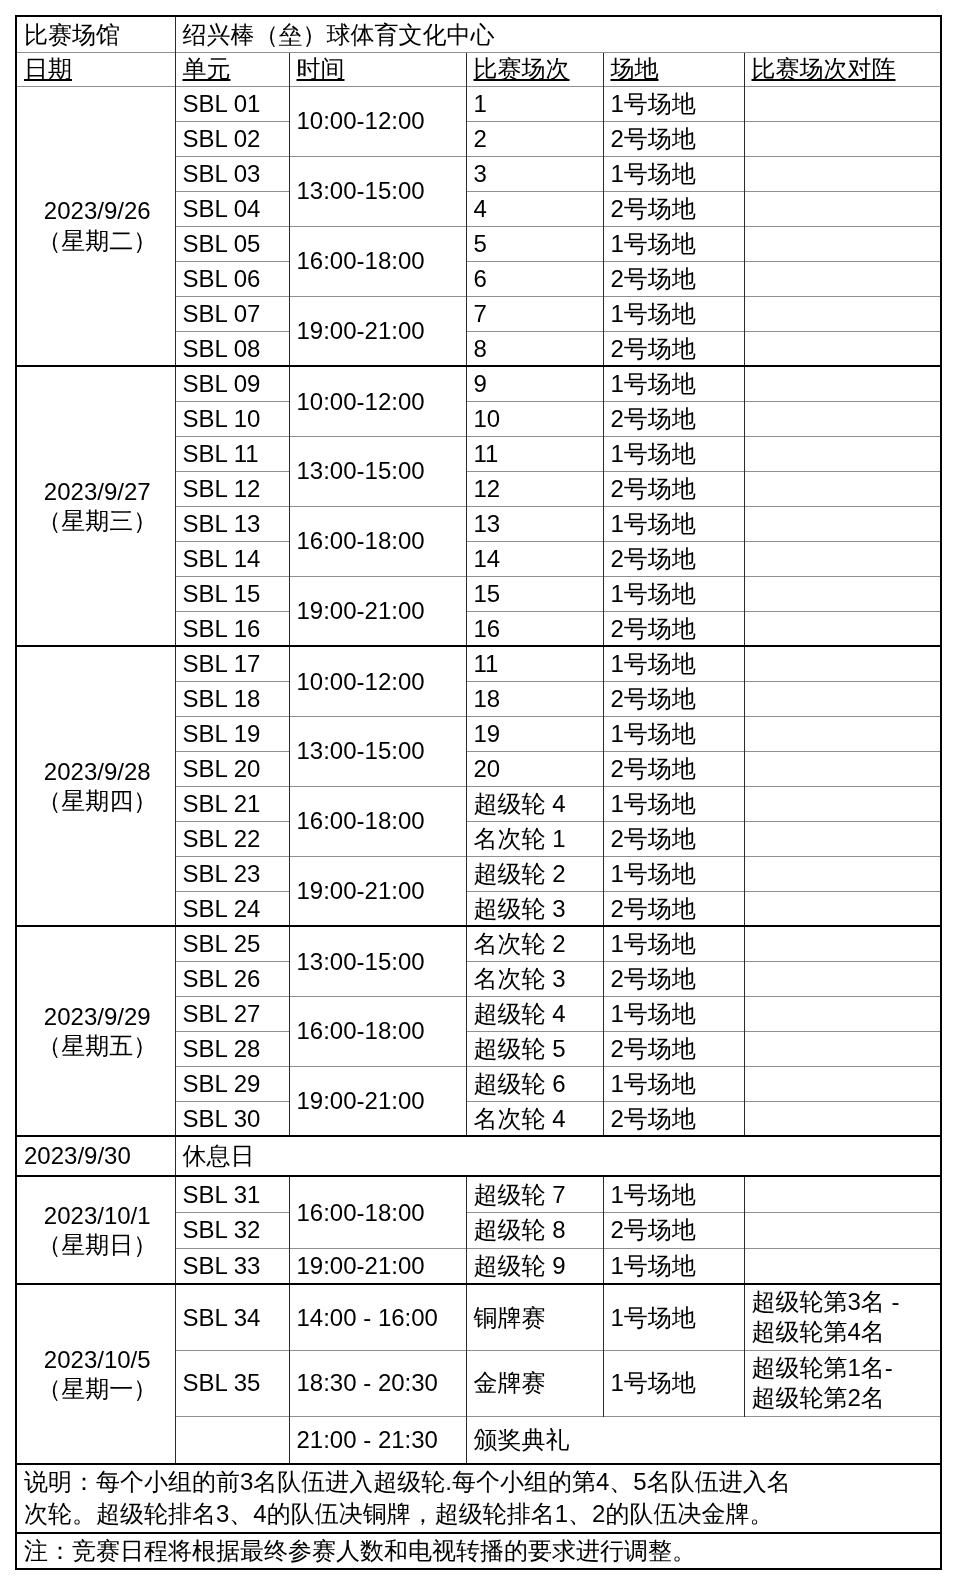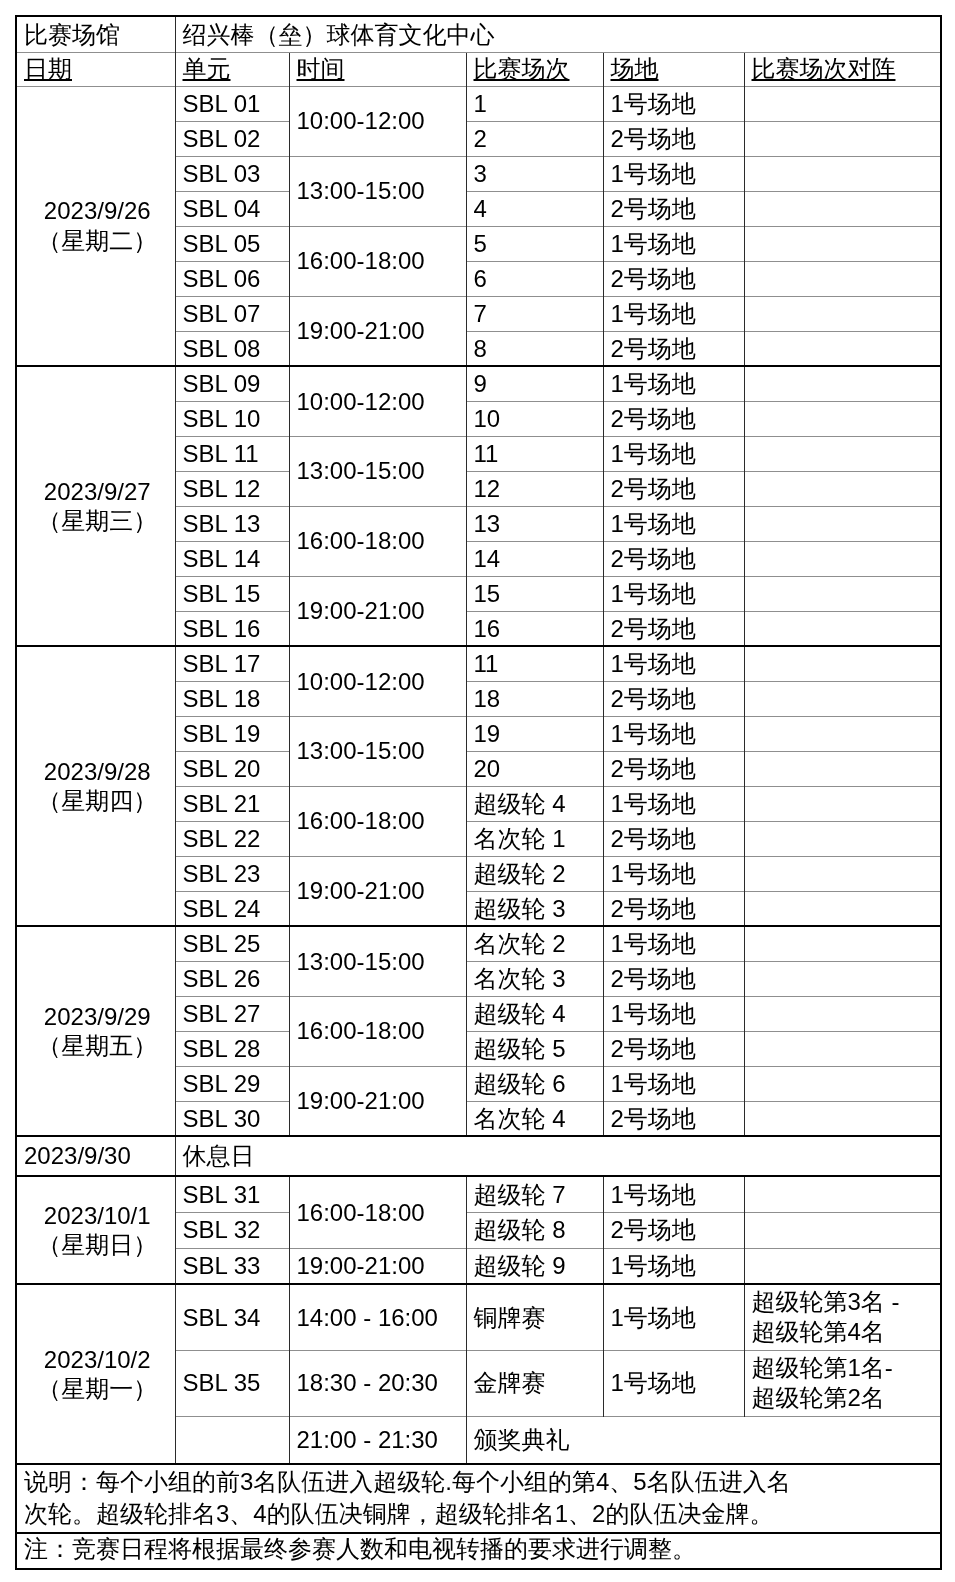--- a/index.html
+++ b/index.html
@@ -40,21 +40,21 @@
     white-space: nowrap;
   }
   tr { height: 35px; }
   tr.r-venue { height: 36px; padding-left: 32px; }
   tr.r-head  { height: 34px; text-decoration: underline; }
   tr.r-rest  { height: 40px; }
   tr.r-oct1  { height: 36px; }
   tr.r-final { height: 66px; }
   tr.r-cer   { height: 48px; }
   tr.r-note1 { height: 67px; }
-  tr.r-note2 { height: 36px; font-family: Liberation Mono, monospace; }
+  tr.r-note2 { height: 36px; }
 
   tr.bs td { border-top: 2px solid #000000; }
 
   td.c-date .date-line { display: block; text-align: center; }
   td.c-vs   { white-space: pre-line; line-height: 1.25; margin-left: 26px; }
   td.c-note { white-space: pre-line; line-height: 1.35; }
 </style>
 </head>
 <body>
 
@@ -324,21 +324,21 @@
   <tr class="r-oct1">
     <td>SBL 33</td>
     <td>19:00-21:00</td>
     <td>超级轮 9</td>
     <td>1号场地</td>
     <td class="c-vs"></td>
   </tr>
 
   <tr class="bs r-final">
     <td class="c-date" rowspan="3">
-      <span class="date-line">2023/10/2</span>
+      <span class="date-line">2023/10/5</span>
       <span class="date-line">（星期一）</span>
     </td>
     <td>SBL 34</td>
     <td>14:00 - 16:00</td>
     <td>铜牌赛</td>
     <td>1号场地</td>
     <td class="c-vs">超级轮第3名 -
 超级轮第4名</td>
   </tr>
   <tr class="r-final">

